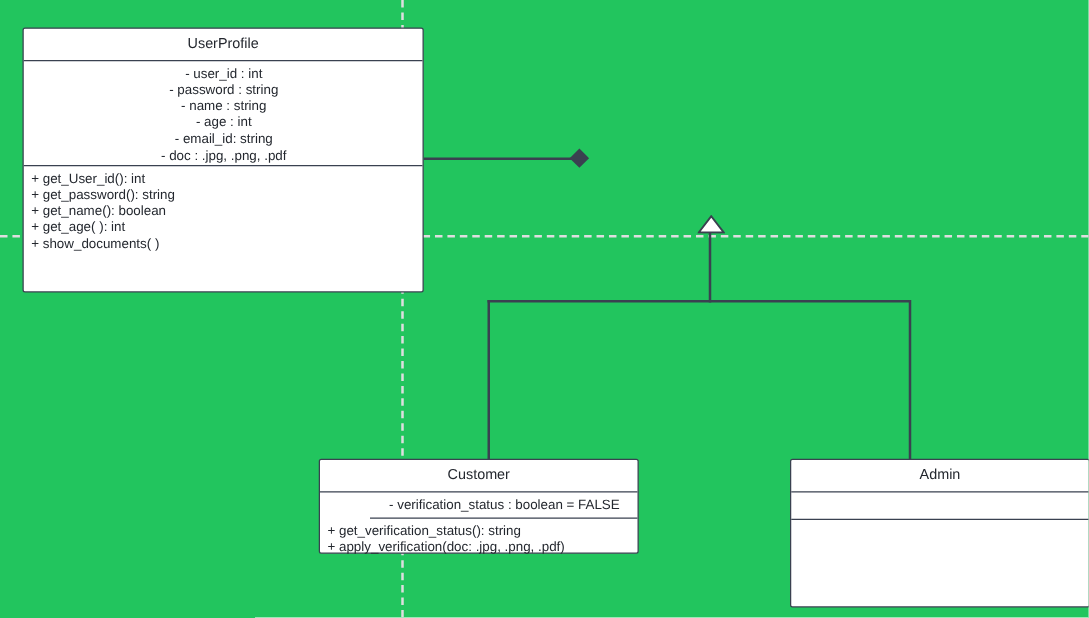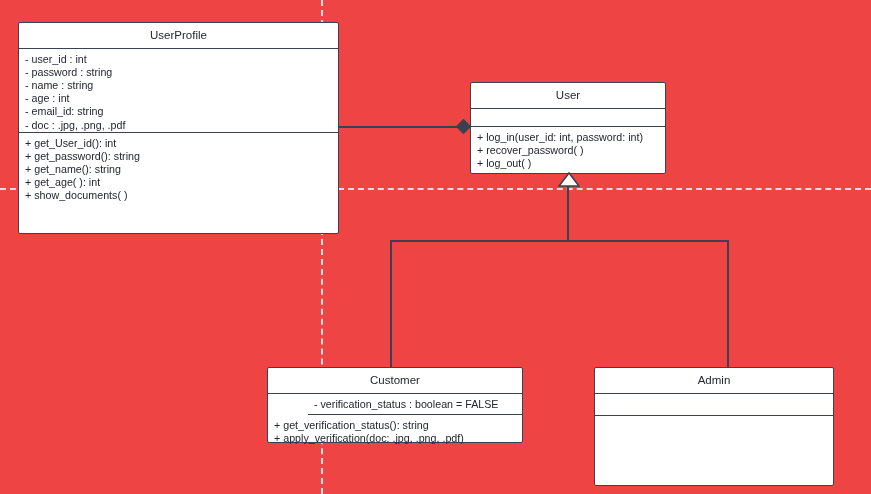--- a/index.html
+++ b/index.html
@@ -8,21 +8,21 @@
     padding: 0;
     background: #ffffff;
   }
   body {
     font-family: "Liberation Sans", sans-serif;
   }
   #canvas {
     position: relative;
     width: 871px;
     height: 494px;
-    background: #ef4444;
+    background: #22c55e;
     overflow: hidden;
   }
 
   
   .guide-v {
     position: absolute;
     top: 0;
     width: 0;
     height: 494px;
     border-left: 2px dashed #dededf;
@@ -56,20 +56,21 @@
   }
   .uml-compartment {
     box-sizing: border-box;
     padding: 4px 5px 4px 6px;
     font-size: 10.7px;
     color: #23272e;
     line-height: 13.2px;
   }
   .uml-compartment.divided {
     border-bottom: 1.6px solid #3a4150;
+    text-align: center;
   }
   .uml-compartment.empty {
     padding: 0;
   }
   .uml-row {
     white-space: nowrap;
     display: block;
   }
 
   
@@ -123,45 +124,36 @@
       <span class="uml-row">- user_id : int</span>
       <span class="uml-row">- password : string</span>
       <span class="uml-row">- name : string</span>
       <span class="uml-row">- age : int</span>
       <span class="uml-row">- email_id: string</span>
       <span class="uml-row">- doc : .jpg, .png, .pdf</span>
     </div>
     <div class="uml-compartment">
       <span class="uml-row">+ get_User_id(): int</span>
       <span class="uml-row">+ get_password(): string</span>
-      <span class="uml-row">+ get_name(): string</span>
+      <span class="uml-row">+ get_name(): boolean</span>
       <span class="uml-row">+ get_age( ): int</span>
       <span class="uml-row">+ show_documents( )</span>
     </div>
   </div>
 
-  <div class="uml-class" style="left:470px; top:82px; width:196px; height:92px;">
-    <div class="uml-title">User</div>
-    <div class="uml-compartment divided empty" style="height:18px;"></div>
-    <div class="uml-compartment">
-      <span class="uml-row">+ log_in(user_id: int, password: int)</span>
-      <span class="uml-row">+ recover_password( )</span>
-      <span class="uml-row">+ log_out( )</span>
-    </div>
-  </div>
 
-  <div class="uml-class" style="left:267px; top:367px; width:256px; height:76px;">
+  <div class="uml-class" style="left:255px; top:367px; width:256px; height:76px;">
     <div class="uml-title">Customer</div>
     <div class="uml-compartment divided" style="height:21px;margin-left:40px;">
       <span class="uml-row">- verification_status : boolean = FALSE</span>
     </div>
     <div class="uml-compartment">
       <span class="uml-row">+ get_verification_status(): string</span>
       <span class="uml-row">+ apply_verification(doc: .jpg, .png, .pdf)</span>
     </div>
   </div>
 
-  <div class="uml-class" style="left:594px; top:367px; width:240px; height:119px;">
+  <div class="uml-class" style="left:632px; top:367px; width:240px; height:119px;">
     <div class="uml-title">Admin</div>
     <div class="uml-compartment divided empty" style="height:22px;"></div>
   </div>
 
 </div>
 
 </body></html>

